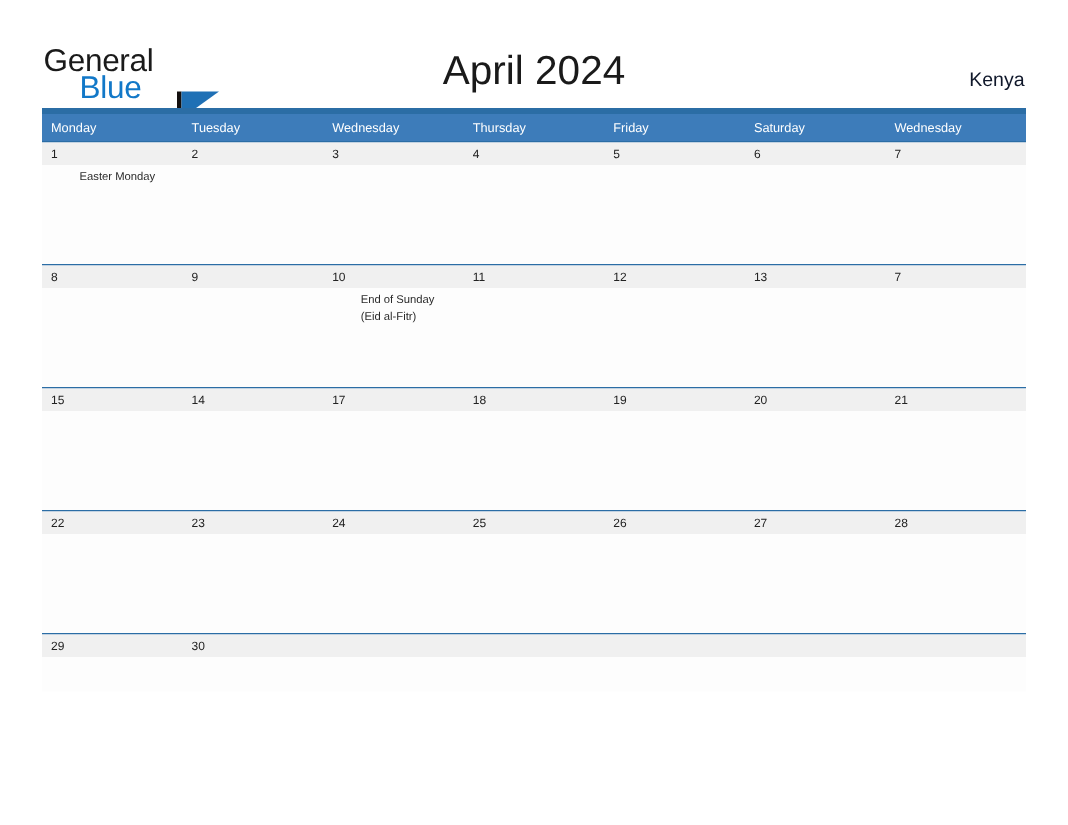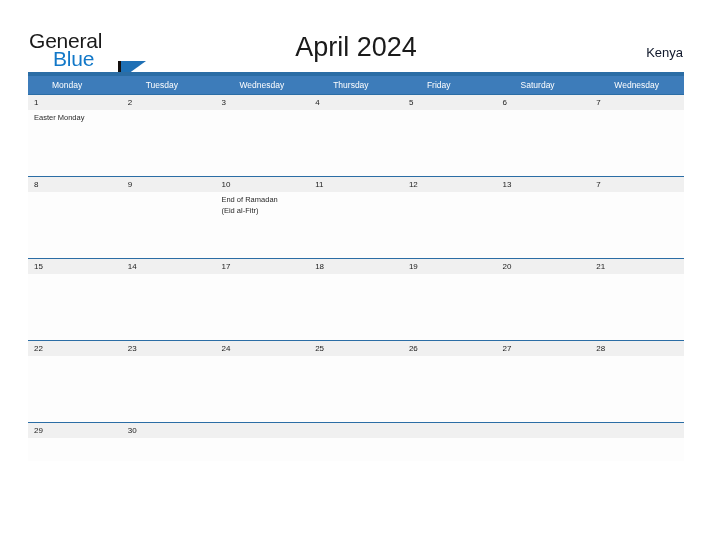--- a/index.html
+++ b/index.html
@@ -109,21 +109,21 @@
   .weekdays {
     display: flex;
     background: #3d7cba;
     height: 18px;
   }
   .weekday {
     flex: 1 1 0;
     color: #ffffff;
     font-size: 8.5px;
     line-height: 18px;
-    padding-left: 24px;
+    padding-left: 6px;
     box-sizing: border-box;
     white-space: nowrap;
   }
 
   .week {
     position: relative;
     border-top: 1.5px solid #2b6da5;
   }
   .daynum-band {
     display: flex;
@@ -139,20 +139,21 @@
     box-sizing: border-box;
   }
   .events-band {
     display: flex;
     background: #fdfdfd;
   }
   .events-cell {
     flex: 1 1 0;
     box-sizing: border-box;
     padding: 3px 5px 0 6px;
+    margin-left: 19px;
   }
   .event {
     font-size: 7.5px;
     color: #2a2a2a;
     line-height: 10.5px;
     white-space: nowrap;
   }
 
   .week-h-tall .events-band { height: 66px; }
   .week-h-short .events-band { height: 23px; }
@@ -221,21 +222,21 @@
         <div class="daynum">10</div>
         <div class="daynum">11</div>
         <div class="daynum">12</div>
         <div class="daynum">13</div>
         <div class="daynum">7</div>
       </div>
       <div class="events-band">
         <div class="events-cell"></div>
         <div class="events-cell"></div>
         <div class="events-cell">
-            <div class="event">End of Ramadan</div>
+            <div class="event">End of Sunday</div>
             <div class="event">(Eid al-Fitr)</div>
           </div>
         <div class="events-cell"></div>
         <div class="events-cell"></div>
         <div class="events-cell"></div>
         <div class="events-cell"></div>
       </div>
     </div>
 
     <div class="week week-h-tall">

